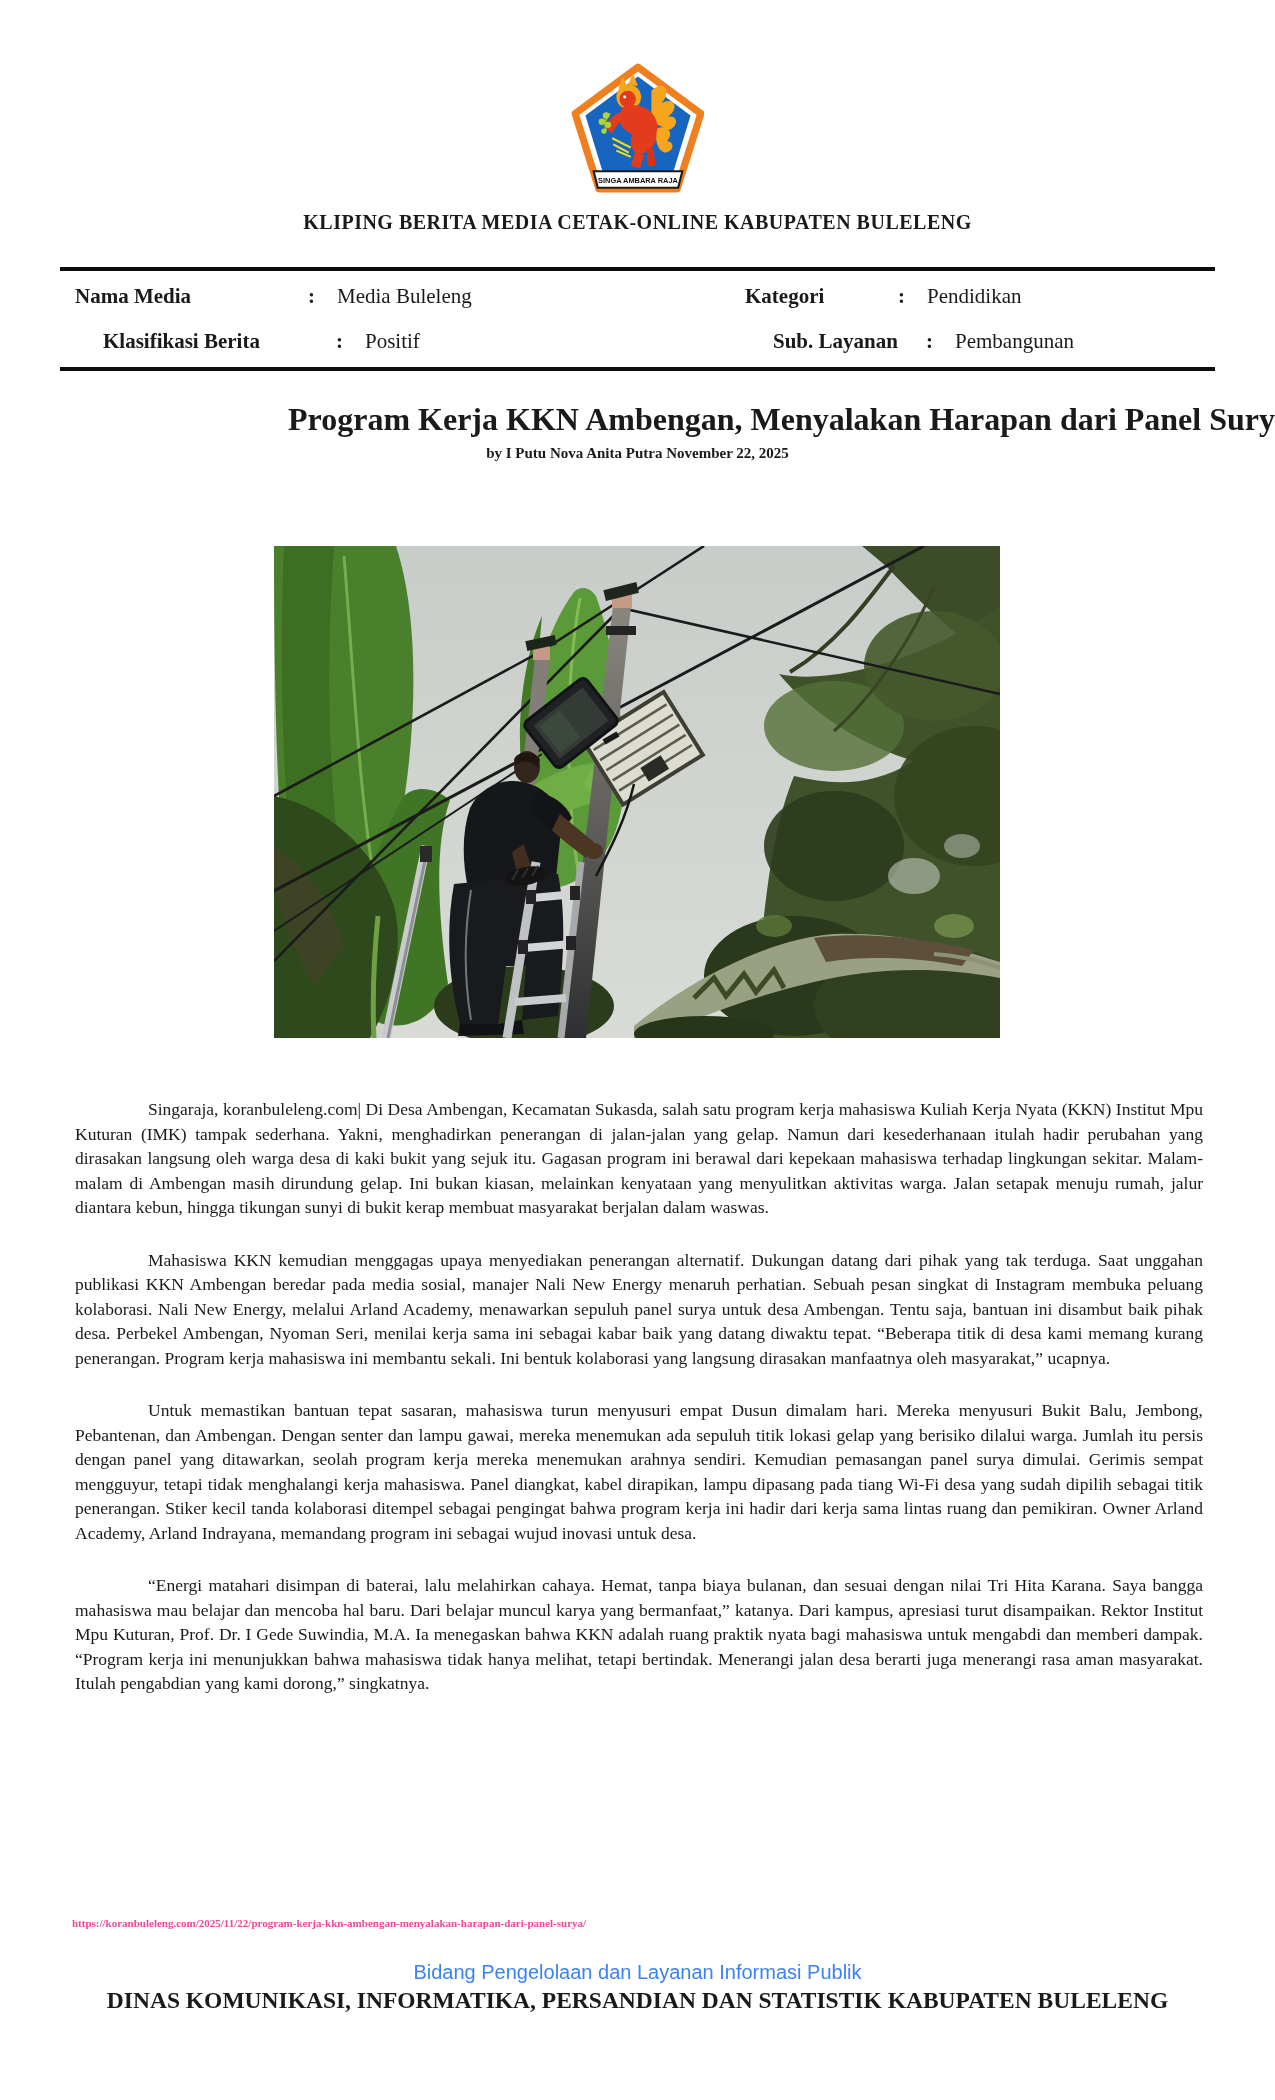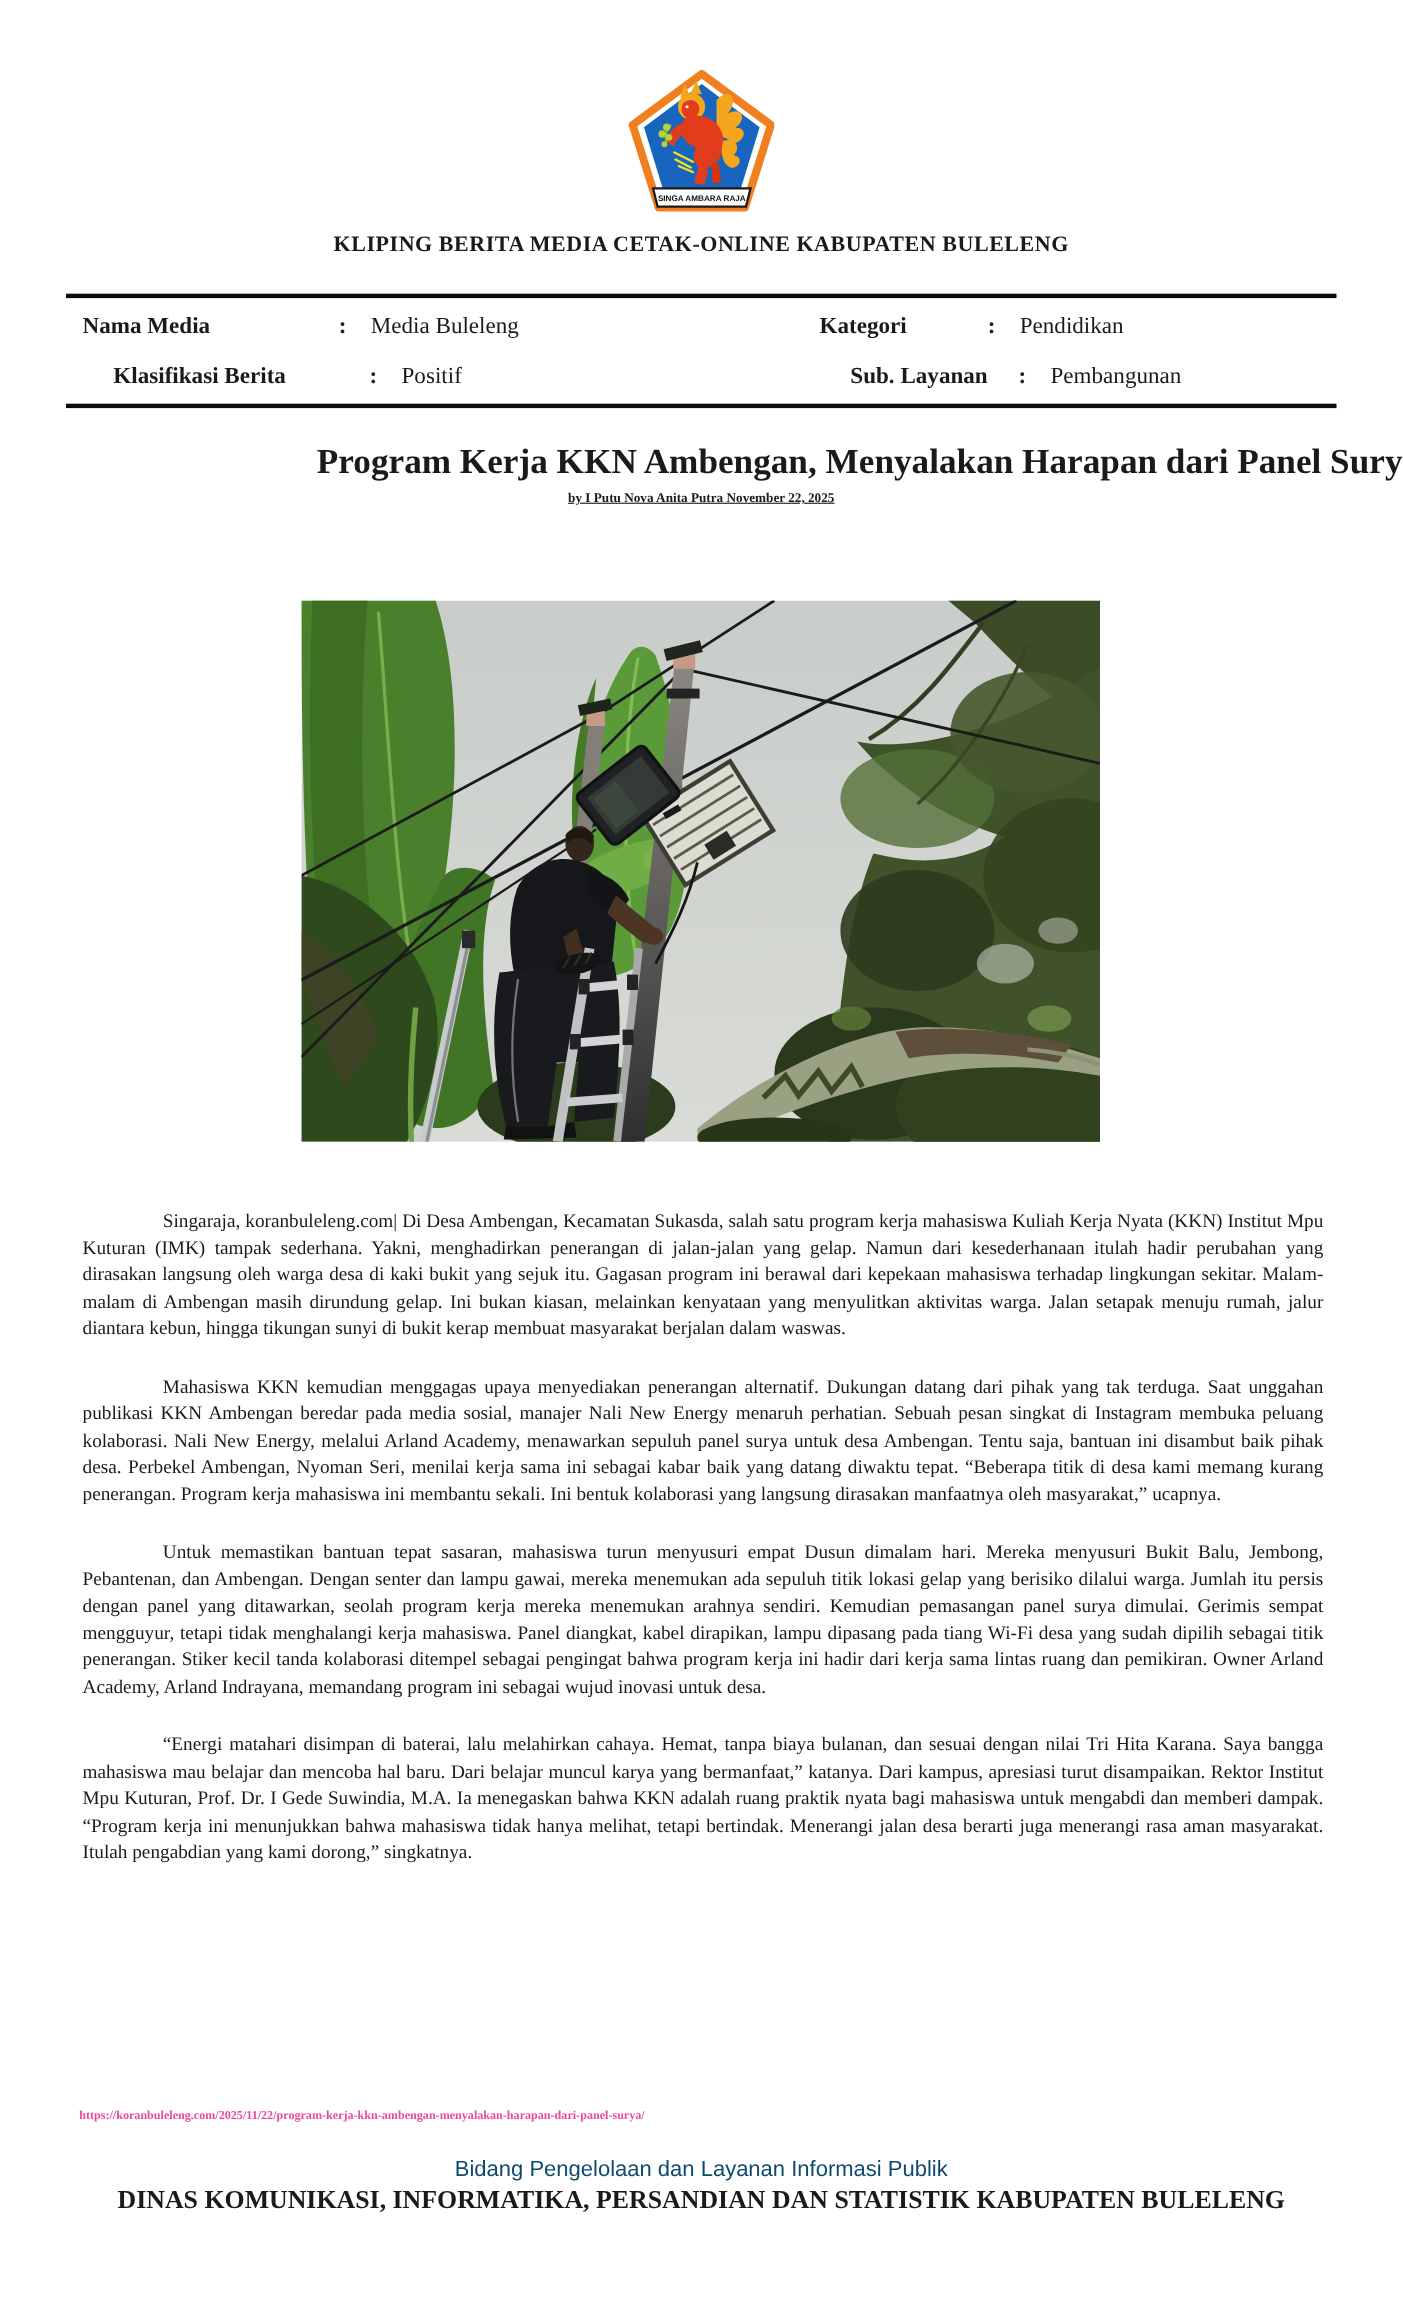--- a/index.html
+++ b/index.html
@@ -23,31 +23,31 @@
   .meta-label{display:inline-block;font-weight:bold;}
   .meta-label-l{width:233px;}
   .meta-colon{display:inline-block;font-weight:bold;}
   .meta-value{margin-left:22px;}
   .meta-right{position:absolute;left:670px;top:0;}
   .meta-label-r{width:153px;}
   
   .article-title{top:401px;left:16px;width:100%;text-align:right;
     font-size:32px;font-weight:bold;white-space:nowrap;}
   .article-byline{top:445px;left:0;width:100%;text-align:center;
-    font-size:12px;font-weight:bold;text-decoration:underline;}
+    font-size:15px;font-weight:bold;}
   .photo{top:546px;left:274px;width:726px;height:492px;}
   .photo svg{display:block;width:100%;height:100%;}
   .article-body{top:1097px;left:75px;width:1128px;
     font-size:17.5px;line-height:24.5px;text-align:justify;}
   .article-body p{margin:0 0 28px 0;text-indent:73px;}
   .source-url{top:1917px;left:72px;font-size:11px;font-weight:bold;
     color:#ec4899;text-decoration:none;white-space:nowrap;}
   
   .footer-line1{top:1961px;left:0;width:100%;text-align:center;
-    font-family:"Liberation Sans", sans-serif;font-size:20px;color:#0c4a6e;}
+    font-family:"Liberation Sans", sans-serif;font-size:20px;color:#3b82f6;}
   .footer-line2{top:1987px;left:0;width:100%;text-align:center;
     font-size:23.5px;font-weight:bold;white-space:nowrap;}
 </style>
 </head>
 <body>
 
 <div class="abs logo-wrap">
   <svg viewBox="0 0 130 140">
     <polygon points="65,5 126,50 103,123 27,123 4,50" fill="#ffffff" stroke="#ef7f1f" stroke-width="7" stroke-linejoin="round"></polygon>
     <polygon points="65,14 116,52 97,114 33,114 14,52" fill="#1865c0"></polygon>

